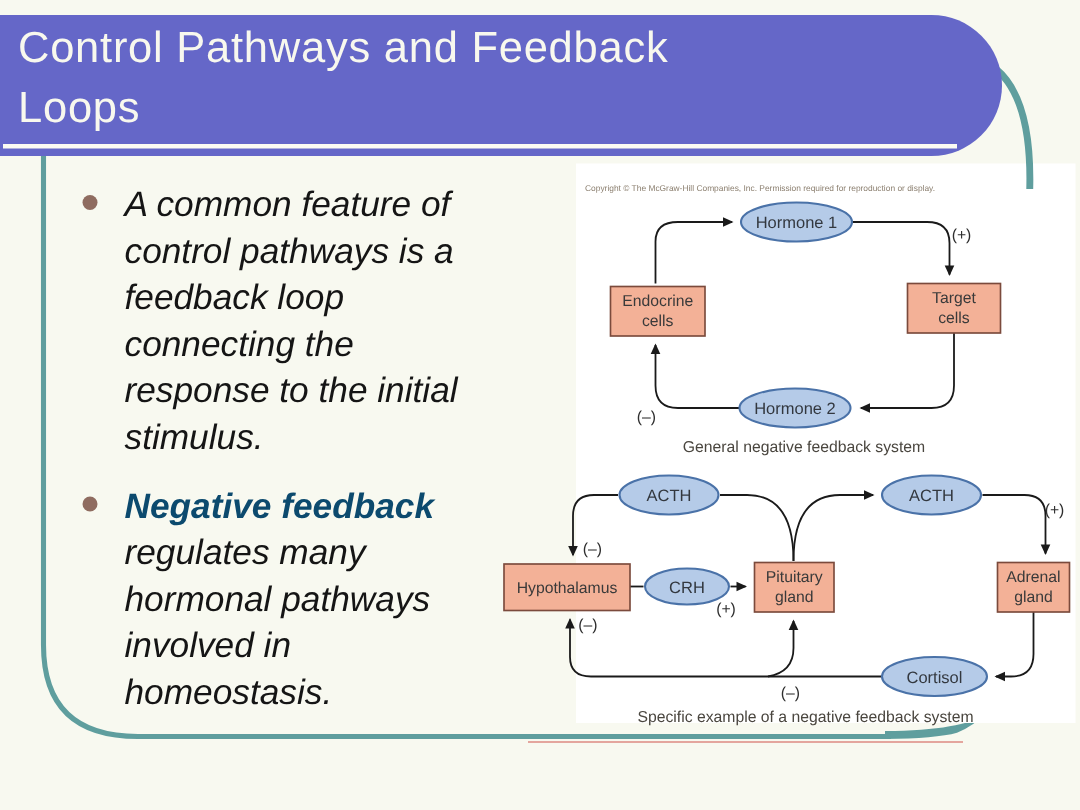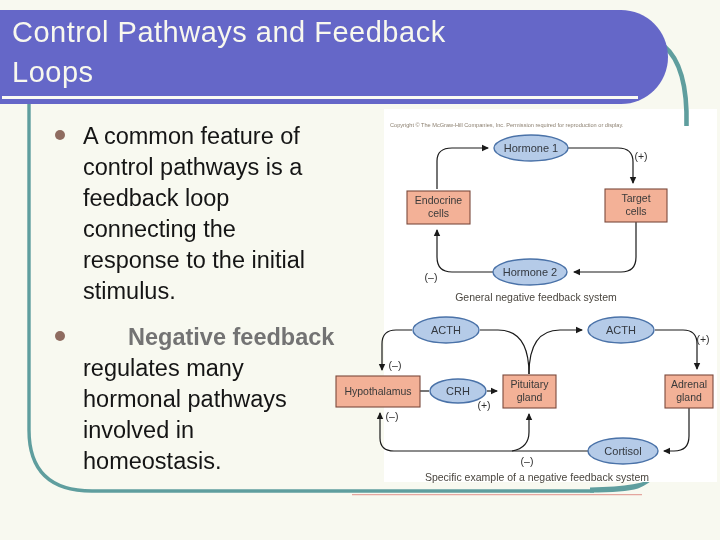--- a/index.html
+++ b/index.html
@@ -9,26 +9,26 @@
   #frame-svg{position:absolute;left:0;top:0;z-index:1;}
   #stub-svg{position:absolute;left:0;top:0;z-index:3;}
   
   #banner{position:absolute;left:0;top:10px;width:668px;height:94px;background:#6567c8;
           border-radius:0 47px 47px 0;z-index:4;}
   #title{position:absolute;left:12px;top:2px;width:480px;color:#f8f8ee;font-size:29px;
          line-height:40px;letter-spacing:.5px;}
   #title-underline{position:absolute;left:2px;bottom:5px;width:636px;height:3px;background:#fbfbf3;}
   
   #bullets{position:absolute;left:42px;top:121px;width:312px;z-index:2;}
-  .bullet{display:flex;margin-bottom:15px;}
+  .bullet{display:flex;margin-bottom:15px;font-style:italic;}
   .bullet .marker{flex:0 0 10px;width:10px;height:10px;border-radius:50%;background:#8f6c60;
                   margin:9px 0 0 13px;}
   .bullet .btext{margin-left:18px;font-size:23.5px;line-height:31px;color:#151515;
                  white-space:pre-line;}
-  .lead{color:#737373;font-weight:bold;margin-left:45px;}
+  .lead{color:#0c4a6e;font-weight:bold;}
   
   #figure-svg{position:absolute;left:0;top:0;z-index:2;}
   text{font-family:"Liberation Sans",sans-serif;}
   .boxlabel{font-size:10.5px;fill:#3a3a3a;text-anchor:middle;}
   .elliplabel{font-size:11px;fill:#33383f;text-anchor:middle;}
   .sign{font-size:10.5px;fill:#2e2e2e;text-anchor:middle;}
   .caption{font-size:10.5px;fill:#4a463f;text-anchor:middle;}
   .copyright{font-size:5.6px;fill:#8b7f6f;}
   .node-box{fill:#f3b197;stroke:#7b4a3c;stroke-width:1.1;}
   .node-ellipse{fill:#b5cbe8;stroke:#4a72a8;stroke-width:1.4;}

